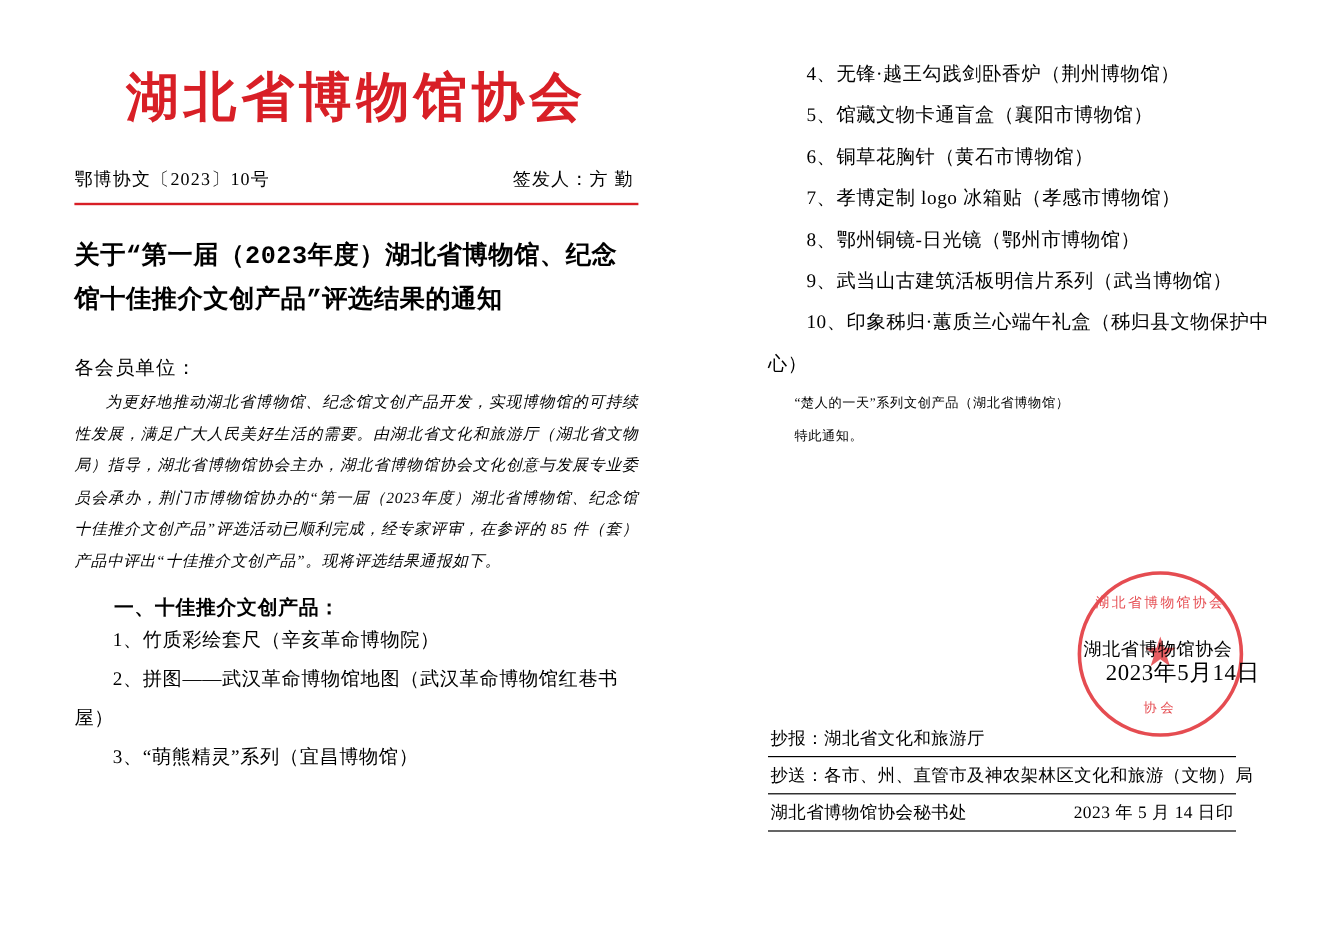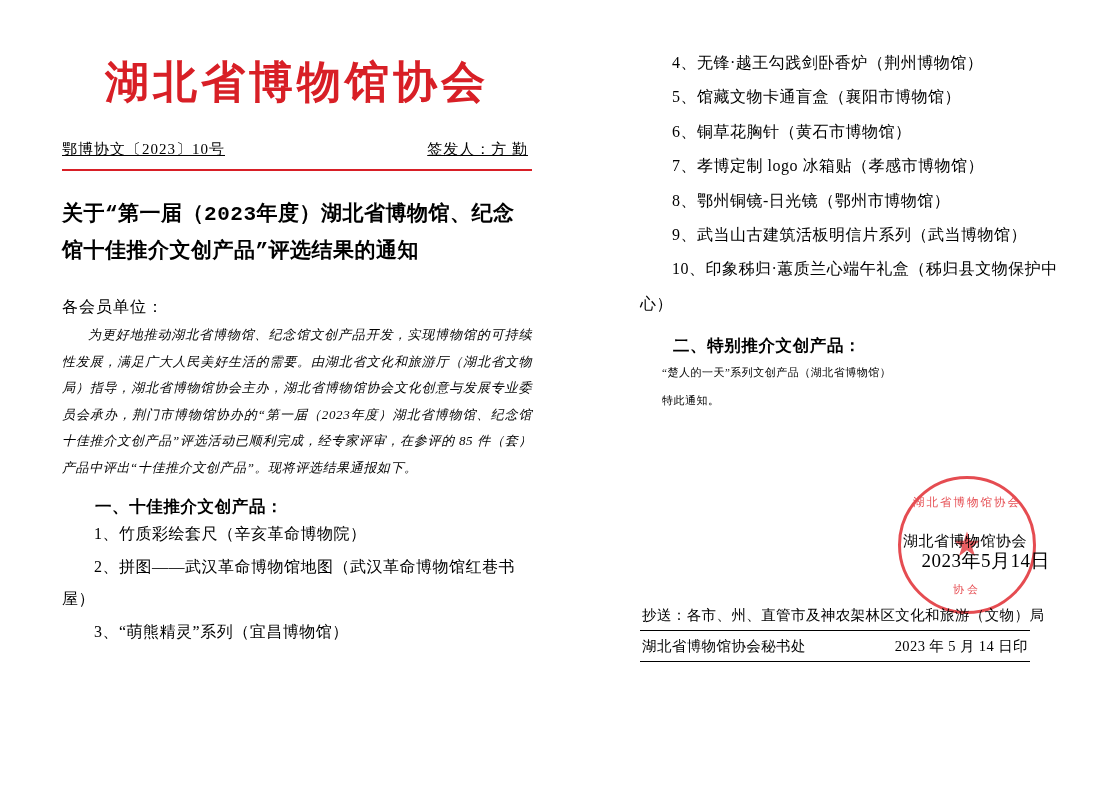--- a/index.html
+++ b/index.html
@@ -40,21 +40,20 @@
     margin-top: 28px;
     white-space: nowrap;
   }
   .meta-row {
     display: flex;
     justify-content: space-between;
     align-items: baseline;
     margin-top: 34px;
     font-size: 15px;
     letter-spacing: 1px;
-    text-decoration: underline;
   }
   .meta-left { white-space: nowrap; }
   .meta-right { white-space: nowrap; padding-right: 4px; }
   .redline {
     border: none;
     border-top: 2px solid #d81f26;
     margin: 10px 0 0 0;
     height: 0;
   }
   .doc-title {
@@ -244,36 +243,36 @@
 
   <div class="col-right">
     <div class="r-item">4、无锋·越王勾践剑卧香炉（荆州博物馆）</div>
     <div class="r-item">5、馆藏文物卡通盲盒（襄阳市博物馆）</div>
     <div class="r-item">6、铜草花胸针（黄石市博物馆）</div>
     <div class="r-item">7、孝博定制 logo 冰箱贴（孝感市博物馆）</div>
     <div class="r-item">8、鄂州铜镜-日光镜（鄂州市博物馆）</div>
     <div class="r-item">9、武当山古建筑活板明信片系列（武当博物馆）</div>
     <div class="r-item">10、印象秭归·蕙质兰心端午礼盒（秭归县文物保护中心）</div>
 
-    <div class="r-sec-head">二、特别推介文创产品：</div>
     <div class="r-para">“楚人的一天”系列文创产品（湖北省博物馆）</div>
     <div class="r-para">特此通知。</div>
   </div>
 
   <div class="seal-block">
     <div class="seal">
       <div class="seal-text-top">湖北省博物馆协会</div>
       <div class="seal-star">★</div>
       <div class="seal-text-bottom">协会</div>
     </div>
     <div class="signer-org">湖北省博物馆协会</div>
     <div class="signer-date">2023年5月14日</div>
   </div>
 
   <div class="footer">
+    <div class="footer-line">抄报：湖北省文化和旅游厅</div>
     <div class="footer-line">抄送：各市、州、直管市及神农架林区文化和旅游（文物）局</div>
     <div class="footer-line last">
       <span>湖北省博物馆协会秘书处</span>
       <span>2023 年 5 月 14 日印</span>
     </div>
   </div>
 
 </div>
 
 </body></html>

